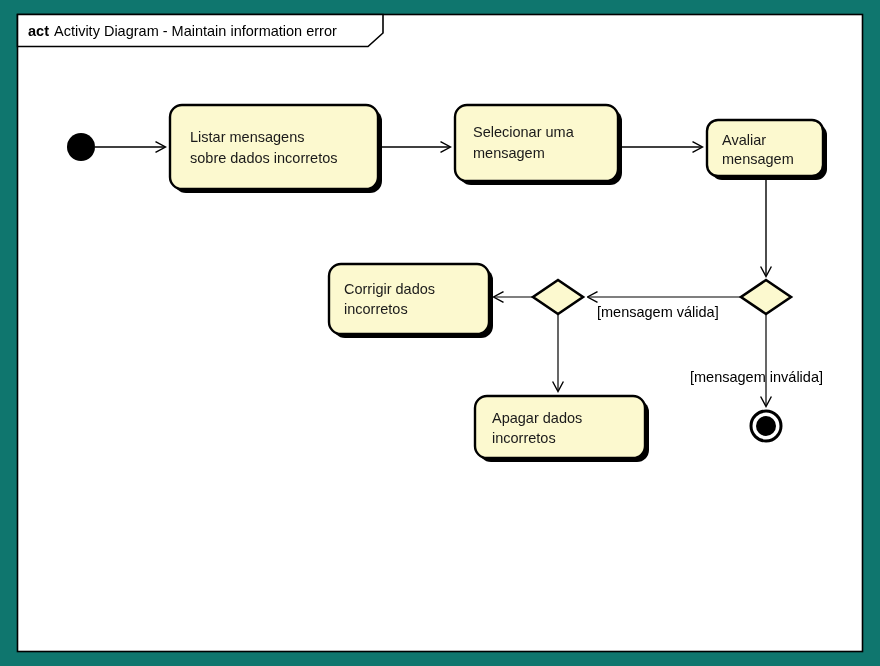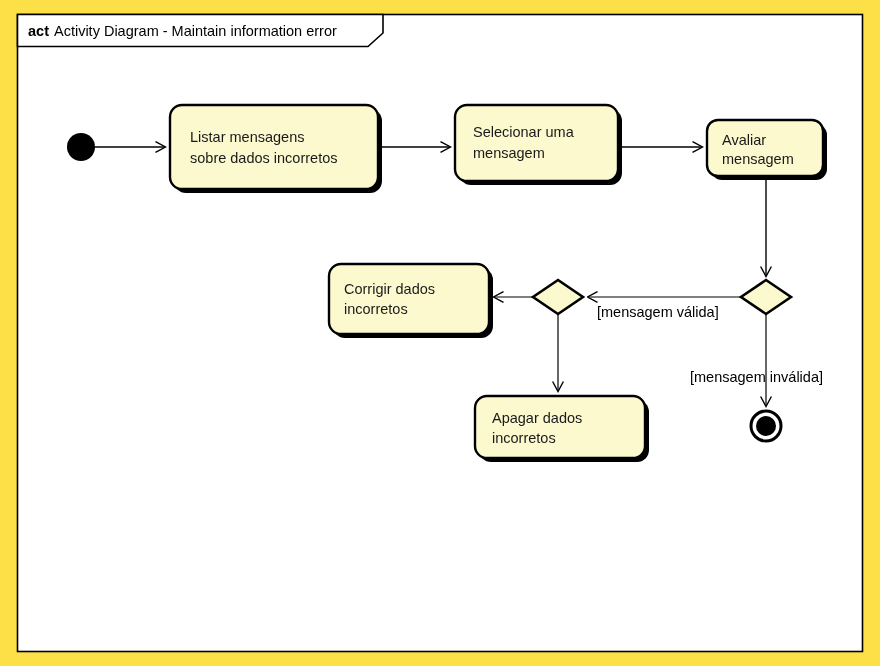--- a/index.html
+++ b/index.html
@@ -10,21 +10,21 @@
   body {
     width: 880px;
     height: 666px;
     font-family: "Liberation Sans", sans-serif;
     overflow: hidden;
   }
   #canvas {
     position: relative;
     width: 880px;
     height: 666px;
-    background: #fde047;
+    background: #0f766e;
   }
   #diagram-svg {
     position: absolute;
     left: 0;
     top: 0;
     width: 880px;
     height: 666px;
   }
   .frame-title {
     font-size: 14.5px;

